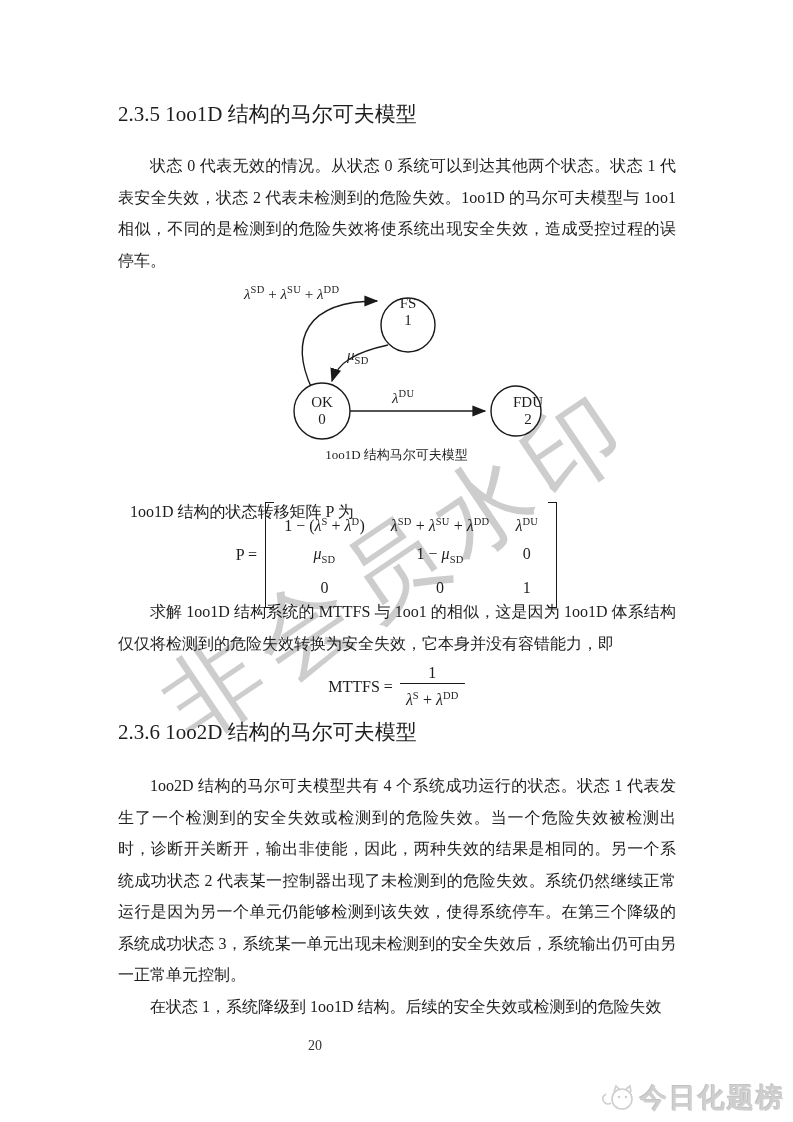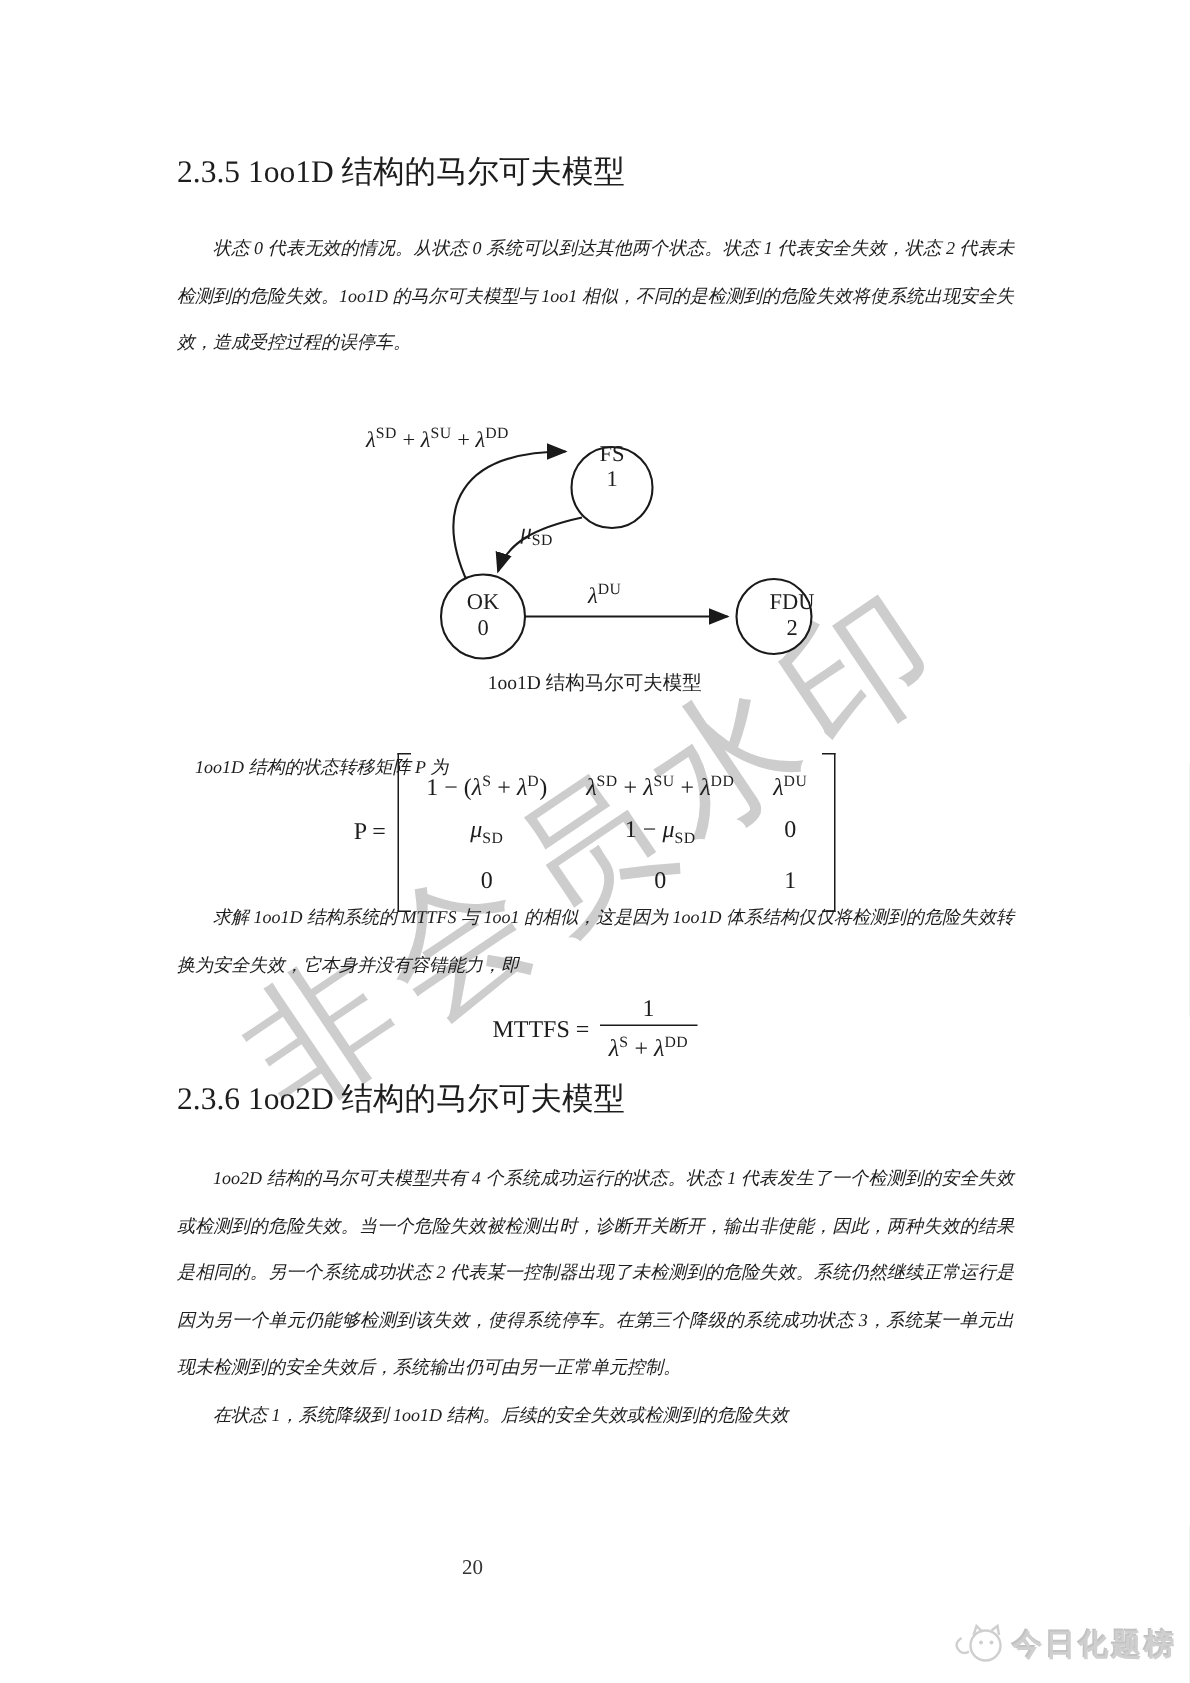--- a/index.html
+++ b/index.html
@@ -15,22 +15,22 @@
     font-size:96px; letter-spacing:12px; white-space:nowrap;
     color:#cdcdcd; z-index:0; font-weight:400;
   }
   .content { position:absolute; inset:0; z-index:1; }
   .abs { position:absolute; }
   .heading {
     left:118px; width:600px; font-weight:normal; font-size:21px;
     font-family:"Liberation Serif","DejaVu Serif",serif;
   }
   .body-text {
-    left:118px; width:558px; font-size:12px; line-height:31.5px;
-    text-align:justify; text-justify:inter-character;font-style:italic;
+    left:118px; width:558px; font-size:16px; line-height:31.5px;
+    text-align:justify; text-justify:inter-character;
   }
   .indent { text-indent:2em; }
   .text-block p { margin:0; }
   
   .diagram { left:0; top:283px; width:793px; height:168px; }
   .diagram svg { position:absolute; left:0; top:0; }
   .edge-label { position:absolute; font-size:15px; white-space:nowrap; }
   .node-label {
     position:absolute; width:64px; text-align:center;
     font-size:15px; line-height:17px;
@@ -57,21 +57,21 @@
   .frac { display:inline-block; text-align:center; vertical-align:middle; margin-left:7px; }
   .frac .num { display:block; line-height:20px; }
   .frac .den { display:block; line-height:22px; border-top:1.4px solid #1a1a1a; padding:1px 6px 0 6px; }
   .page-number { left:0; top:1038px; width:630px; text-align:center; font-size:14px; color:#333; }
   
   .footer-logo {
     right:8px; top:1080px; display:flex; align-items:center;
     color:#cfcfcf; z-index:2;
   }
   .footer-logo .logo-text {
-    font-size:20px; letter-spacing:2px; font-weight:bold;
+    font-size:27px; letter-spacing:2px; font-weight:bold;
     text-shadow:-1px -1px 0 #c2c2c2, 1px 1px 0 #ffffff;
   }
 </style>
 </head>
 <body>
 
 <div class="page">
 
   <div class="watermark">非会员水印</div>
 

